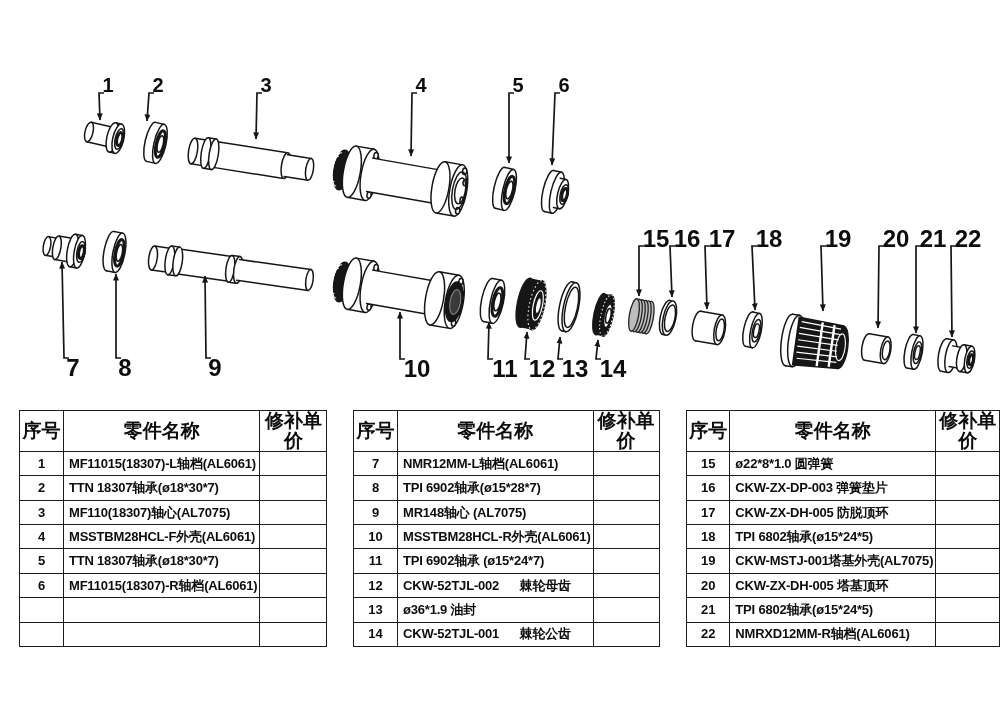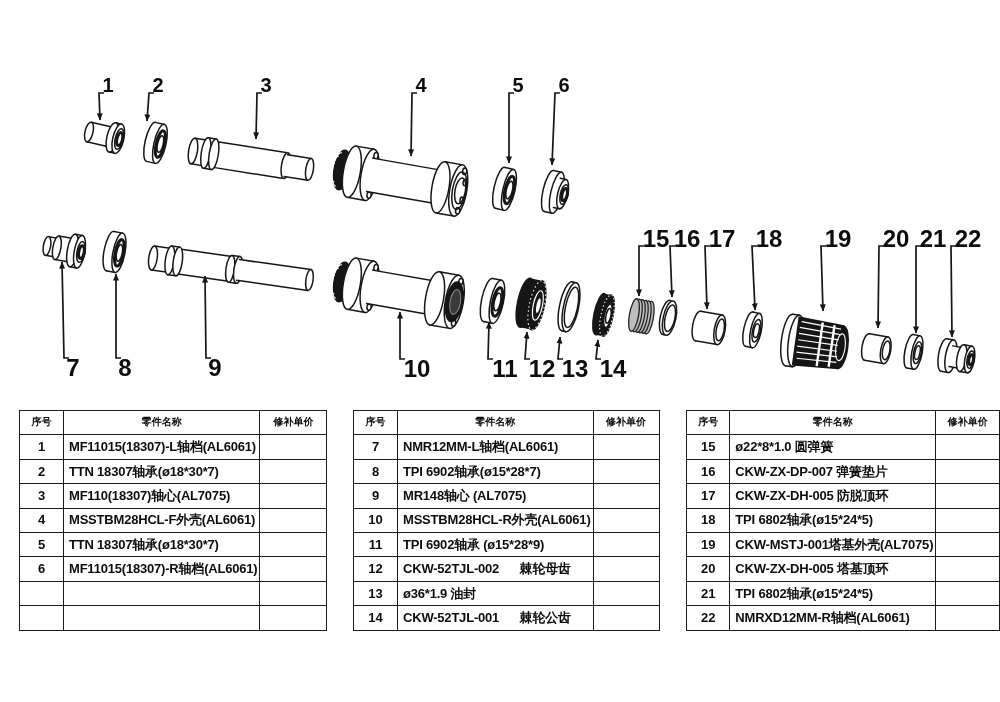--- a/index.html
+++ b/index.html
@@ -12,21 +12,21 @@
   svg .b{fill:#161616;}
   svg .thick{stroke-width:3;}
   svg .leader{stroke:#161616;stroke-width:1.7;fill:none;}
   svg text.co{fill:#0d0d0d;font-weight:700;text-anchor:middle;dominant-baseline:central;
               font-family:"Liberation Sans","DejaVu Sans",sans-serif;}
   
   table.ptable{position:absolute;top:410px;border-collapse:collapse;table-layout:fixed;
                color:#0d0d0d;font-weight:700;background:#fff;}
   .ptable th,.ptable td{border:1.6px solid #1c1c1c;height:23.4px;padding:0 2px;
                font-size:13px;line-height:1.05;overflow:hidden;}
-  .ptable th{font-size:10px;text-align:center;}
+  .ptable th{font-size:19px;text-align:center;}
   .ptable td.c-no{text-align:center;}
   .ptable td.c-name{text-align:left;padding-left:5px;white-space:pre;letter-spacing:-0.2px;}
   .ptable td.c-price{text-align:center;}
   #t1{left:19px;} #t2{left:353px;} #t3{left:686px;}
 </style>
 </head>
 <body>
 
 <div class="canvas">
 
@@ -432,21 +432,21 @@
           <td class="c-name">MR148轴心 (AL7075)</td>
           <td class="c-price"></td>
         </tr>
         <tr>
           <td class="c-no">10</td>
           <td class="c-name">MSSTBM28HCL-R外壳(AL6061)</td>
           <td class="c-price"></td>
         </tr>
         <tr>
           <td class="c-no">11</td>
-          <td class="c-name">TPI 6902轴承 (ø15*28*9)</td>
+          <td class="c-name">TPI 6902轴承 (ø15*24*7)</td>
           <td class="c-price"></td>
         </tr>
         <tr>
           <td class="c-no">12</td>
           <td class="c-name">CKW-52TJL-002      棘轮母齿</td>
           <td class="c-price"></td>
         </tr>
         <tr>
           <td class="c-no">13</td>
           <td class="c-name">ø36*1.9 油封</td>
@@ -473,21 +473,21 @@
         </tr>
       </thead>
       <tbody>
         <tr>
           <td class="c-no">15</td>
           <td class="c-name">ø22*8*1.0 圆弹簧</td>
           <td class="c-price"></td>
         </tr>
         <tr>
           <td class="c-no">16</td>
-          <td class="c-name">CKW-ZX-DP-007 弹簧垫片</td>
+          <td class="c-name">CKW-ZX-DP-003 弹簧垫片</td>
           <td class="c-price"></td>
         </tr>
         <tr>
           <td class="c-no">17</td>
           <td class="c-name">CKW-ZX-DH-005 防脱顶环</td>
           <td class="c-price"></td>
         </tr>
         <tr>
           <td class="c-no">18</td>
           <td class="c-name">TPI 6802轴承(ø15*24*5)</td>

